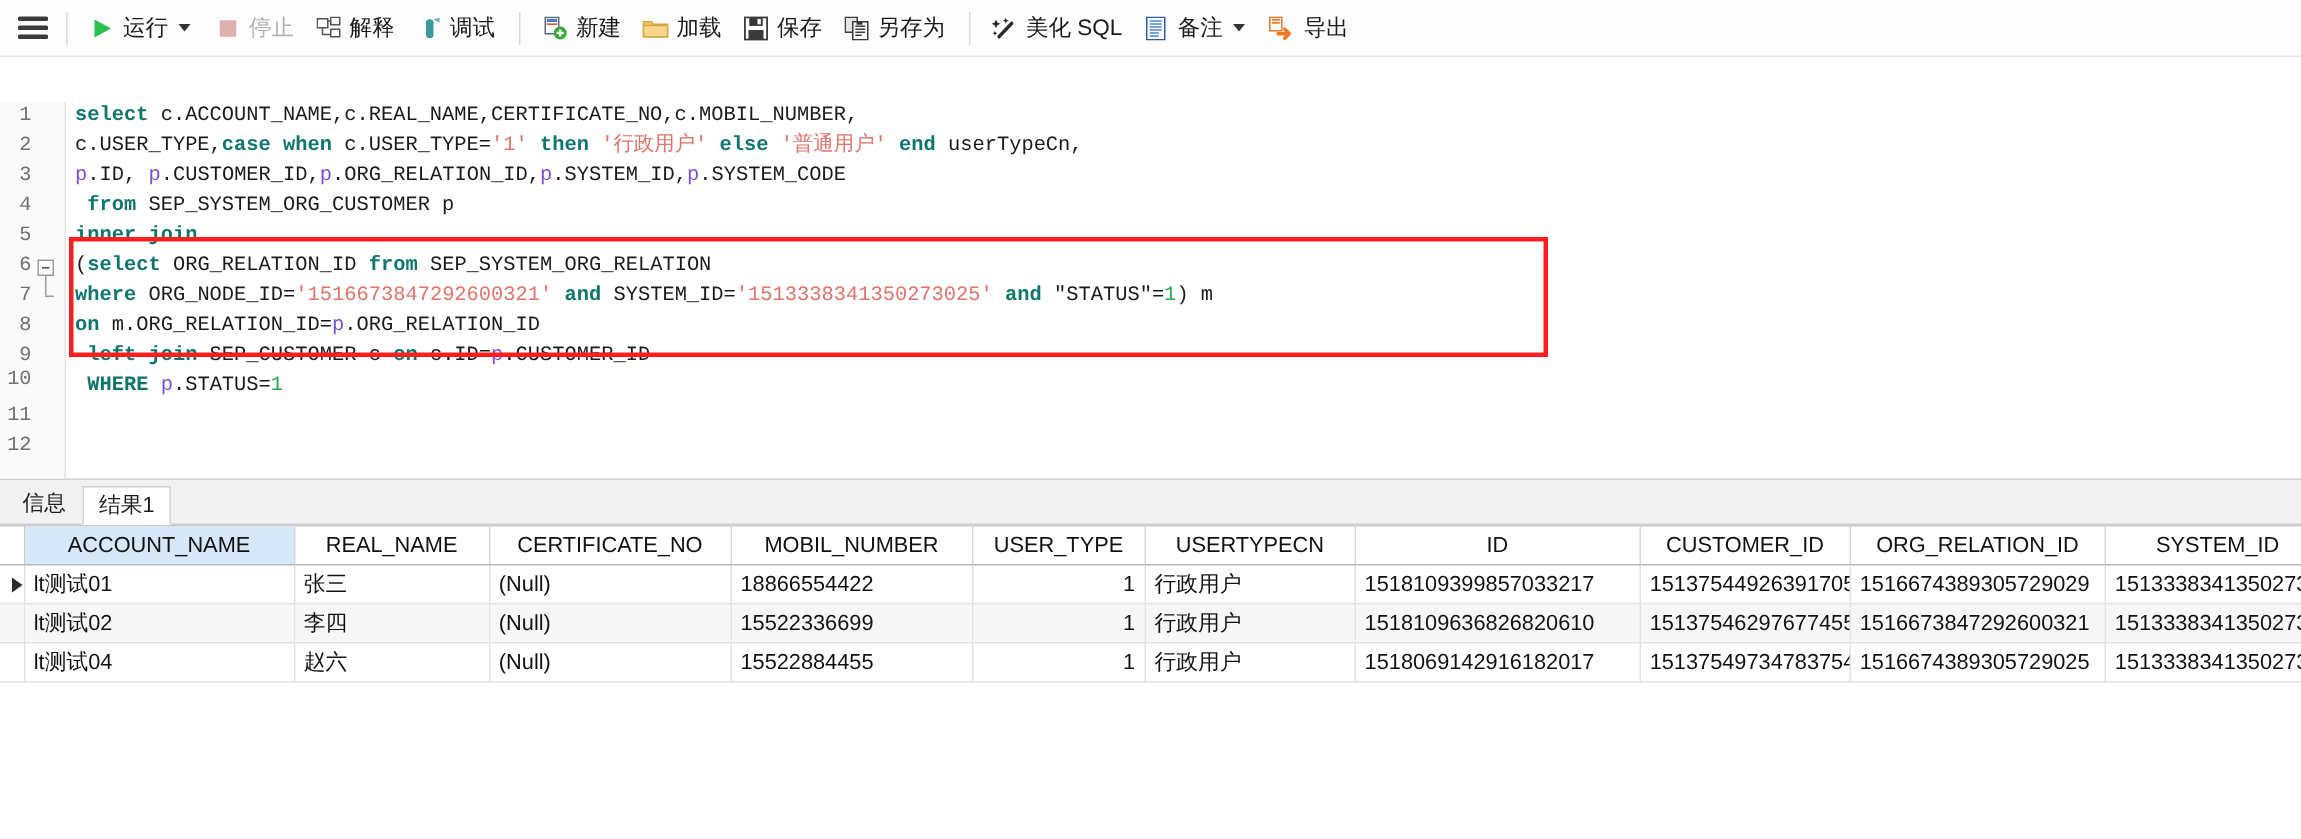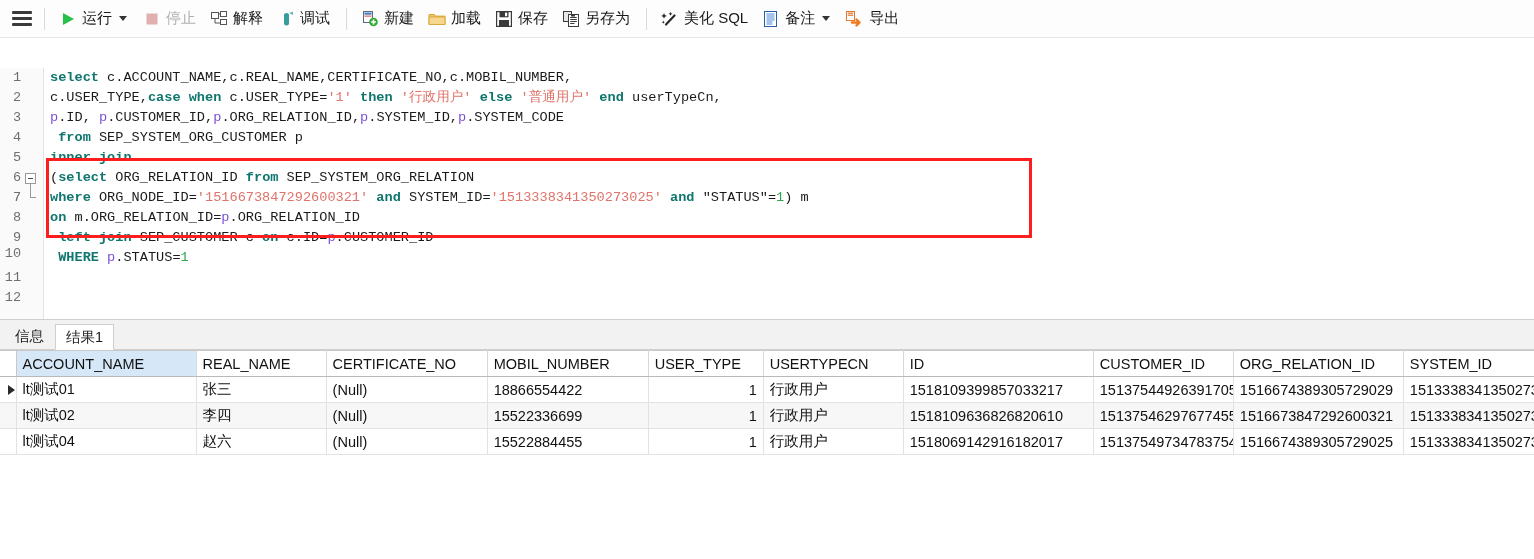--- a/index.html
+++ b/index.html
@@ -100,21 +100,21 @@
   }
 
   
   .grid {
     position:absolute; left:0; top:350px; width:1534px; height:209px;
     background:#ffffff; overflow:hidden;
   }
   table.rtable { border-collapse:collapse; table-layout:fixed; width:1554px; }
   table.rtable th {
     height:26px; font-size:14.5px; font-weight:normal; color:#111;
-    background:#ffffff; text-align:left; padding:0 6px;
+    background:#ffffff; text-align:center; padding:0 6px;
     border-right:1px solid #d7d7d7; border-bottom:1px solid #b9b9b9;
     border-top:1px solid #c9c9c9;
     overflow:hidden; white-space:nowrap; text-overflow:clip;
   }
   table.rtable th.selhdr { background:#d6e7f7; }
   table.rtable th.rowhdr { width:16px; padding:0; background:#ffffff; border-right:1px solid #c9c9c9;}
   table.rtable td {
     height:26px; font-size:14.5px; color:#111; padding:0 6px;
     border-right:1px solid #e2e2e2; border-bottom:1px solid #e2e2e2;
     overflow:hidden; white-space:nowrap; text-overflow:clip;

